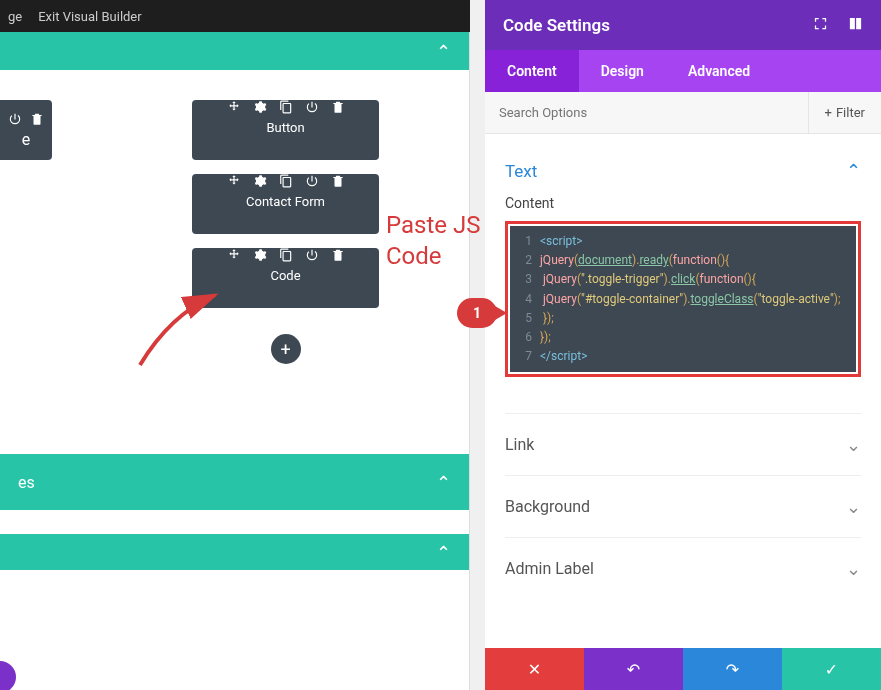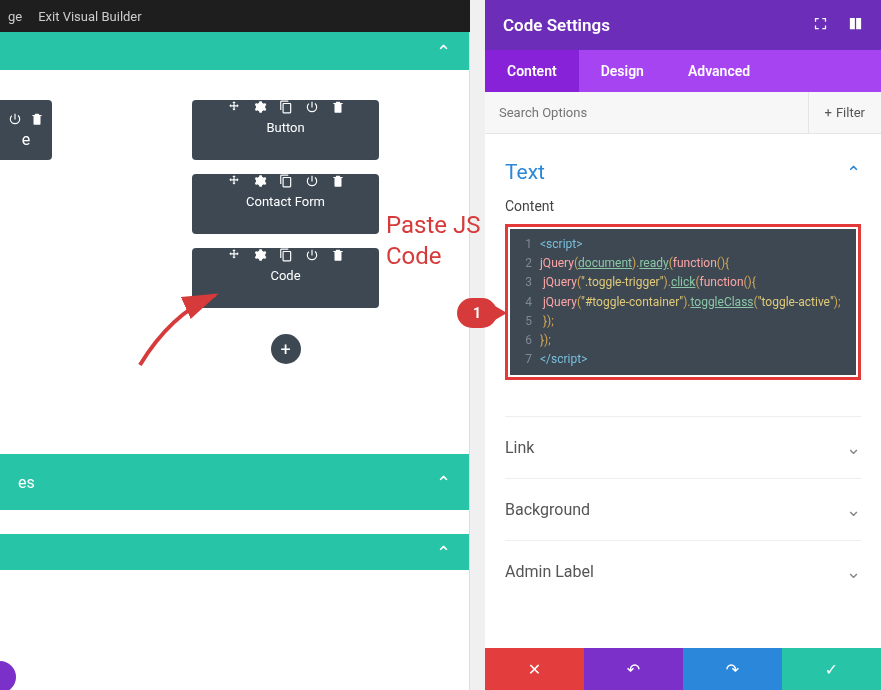--- a/index.html
+++ b/index.html
@@ -224,21 +224,21 @@
       padding: 18px 20px 0 20px;
     }
     .section-header {
       display: flex;
       justify-content: space-between;
       align-items: center;
       padding: 8px 0 14px 0;
     }
     .section-header-title {
       color: #2b87da;
-      font-size: 21px;
+      font-size: 17px;
     }
     .content-label {
       font-size: 14px;
       color: #444;
       margin-bottom: 10px;
     }
     .code-box-wrapper {
       border: 3px solid #e43939;
       padding: 2px;
     }

